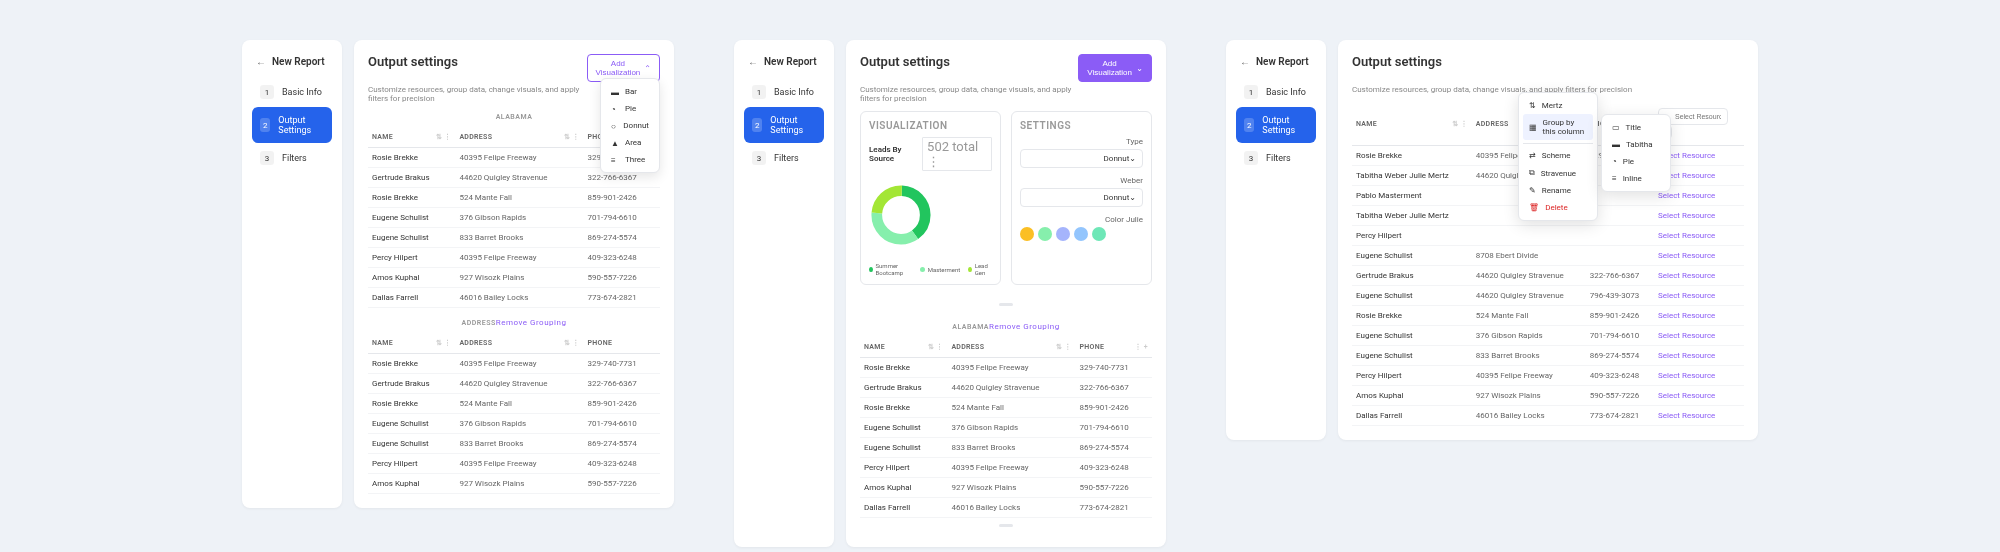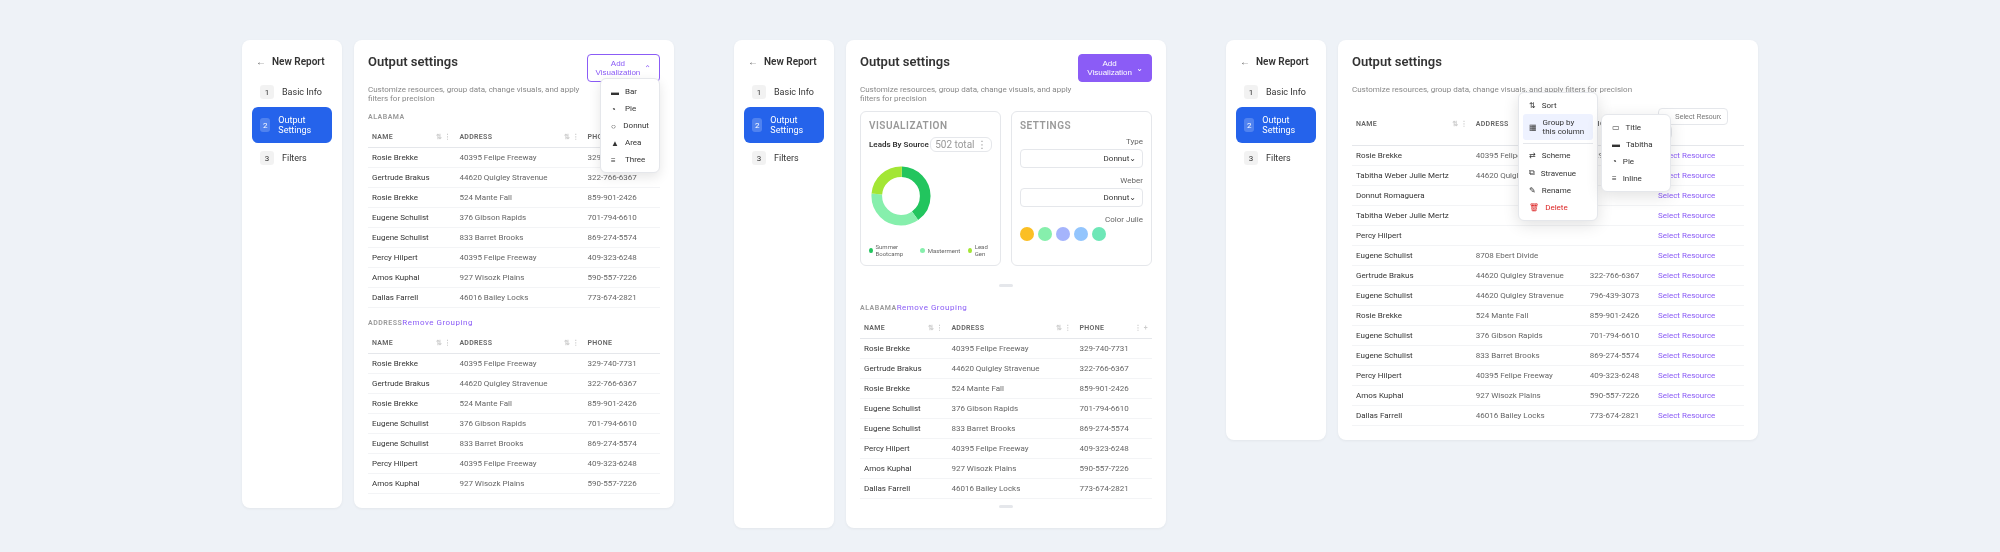--- a/index.html
+++ b/index.html
@@ -111,21 +111,21 @@
   cursor: pointer;
 }
 .dropdown-icon { width: 8px; height: 8px; display: inline-block; }
 .group-label {
   font-size: 7px;
   letter-spacing: 0.5px;
   color: #999;
   font-weight: 600;
   margin: 10px 0 6px;
   display: flex;
-  justify-content: flex-start;
+  justify-content: center;
   align-items: center;
 }
 .remove-link { color: #8b5cf6; font-size: 8px; cursor: pointer; font-weight: normal; }
 table {
   width: 100%;
   border-collapse: collapse;
   font-size: 8px;
 }
 th {
   text-align: left;
@@ -160,23 +160,23 @@
   width: 100%;
   border: 1px solid #e5e7eb;
   border-radius: 4px;
   padding: 4px 6px;
   font-size: 8px;
   background: #fff;
   cursor: pointer;
 }
 .color-swatches { display: flex; gap: 4px; }
 .swatch { width: 14px; height: 14px; border-radius: 50%; cursor: pointer; }
-.chart-header { display: flex; justify-content: space-between; align-items: center; margin-bottom: 6px; }
+.chart-header { display: flex; align-items: center; margin-bottom: 6px; }
 .chart-title { font-size: 8px; font-weight: 600; }
-.chart-badge { font-size: 10px; color: #999; border: 1px solid #e5e7eb; padding: 1px 4px; border-radius: 6px; }
+.chart-badge { font-size: 13px; color: #999; border: 1px solid #e5e7eb; padding: 1px 4px; border-radius: 1px; }
 .donut {
   width: 64px;
   height: 64px;
   margin: 6px auto;
 }
 .legend { display: flex; justify-content: center; gap: 8px; margin-top: 6px; }
 .legend-item { display: flex; align-items: center; gap: 3px; font-size: 6px; color: #666; }
 .legend-dot { width: 5px; height: 5px; border-radius: 50%; }
 .search-input {
   flex: 1;
@@ -623,21 +623,21 @@
             <td>329-740-7731</td>
             <td class="select-link">Select Resource</td>
           </tr>
           <tr>
             <td>Tabitha Weber Julie Mertz</td>
             <td>44620 Quigley Stravenue</td>
             <td></td>
             <td class="select-link">Select Resource</td>
           </tr>
           <tr>
-            <td>Donnut Romaguera</td>
+            <td>Pablo Masterment</td>
             <td></td>
             <td></td>
             <td class="select-link">Select Resource</td>
           </tr>
           <tr>
             <td>Tabitha Weber Julie Mertz</td>
             <td></td>
             <td></td>
             <td class="select-link">Select Resource</td>
           </tr>
@@ -700,21 +700,21 @@
             <td>46016 Bailey Locks</td>
             <td>773-674-2821</td>
             <td class="select-link">Select Resource</td>
           </tr>
         </tbody>
     </table>
 
     <div class="context-menu" style="top:52px;left:180px">
       <div class="context-item">
           <span>⇅</span>
-          <span>Sort</span>
+          <span>Mertz</span>
         </div>
       <div class="context-item highlighted" style="position:relative">
         <span>▦</span>
           <span>Group by this column</span>
         <div class="submenu">
           <div class="context-item">
               <span>▭</span>
               <span>Title</span>
             </div>
           <div class="context-item">

